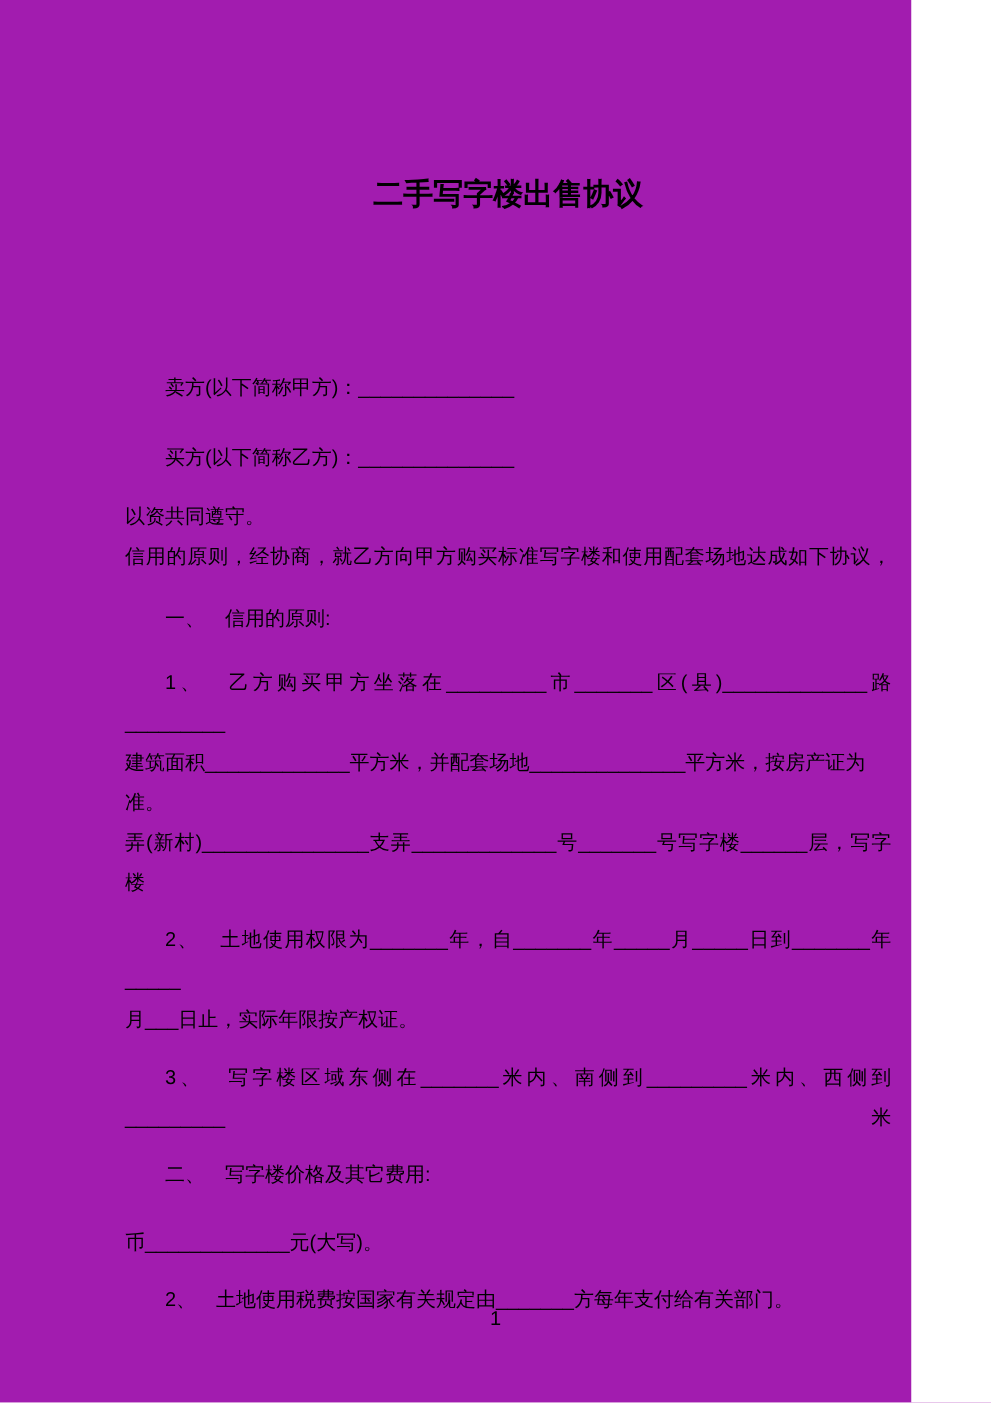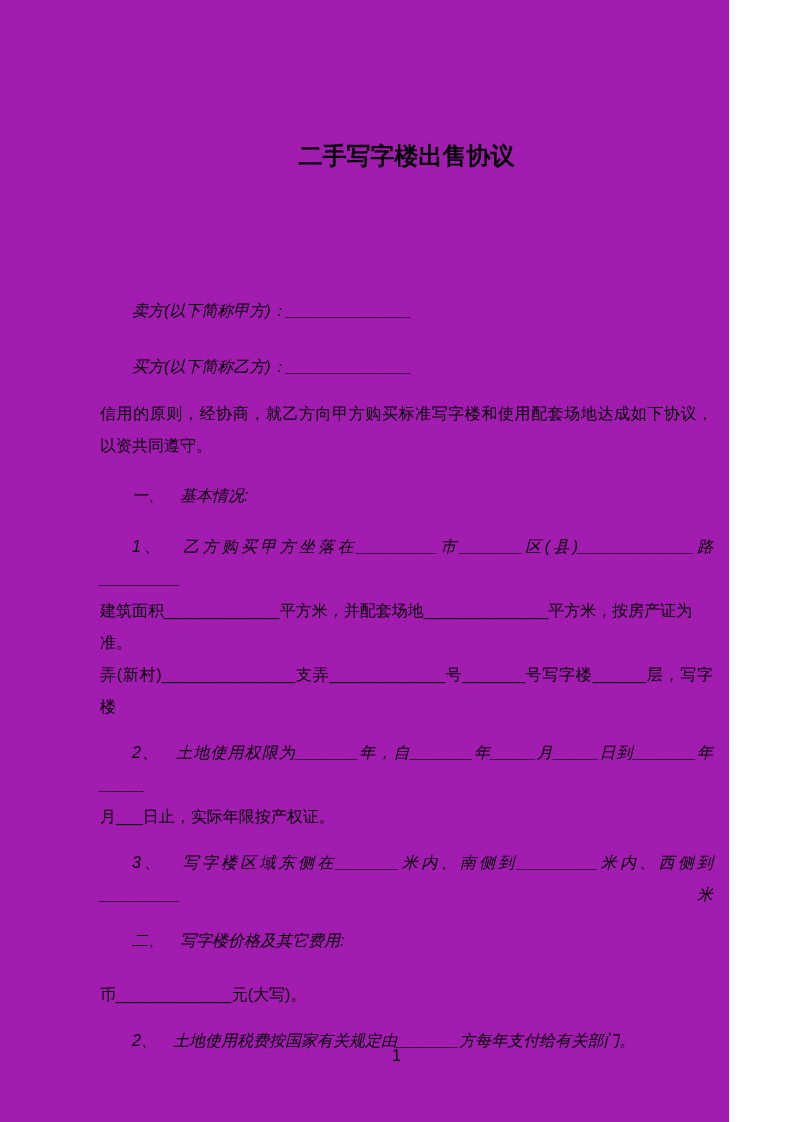--- a/index.html
+++ b/index.html
@@ -36,21 +36,20 @@
   }
   
   .jl {
     text-align: justify;
     text-align-last: justify;
     text-justify: inter-character;
   }
   
   .ind {
     text-indent: 2em;
-    font-style: italic;
   }
   .p-seller { margin-top: 123px; }
   .p-buyer  { margin-top: 24px; }
   .p-pre    { margin-top: 15px; }
   .h-sec1   { margin-top: 18px; }
   .p-i11    { margin-top: 19px; }
   .p-i12    { margin-top: 14px; }
   .p-i13    { margin-top: 14px; }
   .h-sec2   { margin-top: 14px; }
   .p-i21    { margin-top: 22px; }
@@ -75,26 +74,26 @@
 
     <div class="p-seller">
       <div class="line ind">卖方(以下简称甲方)：______________</div>
     </div>
 
     <div class="p-buyer">
       <div class="line ind">买方(以下简称乙方)：______________</div>
     </div>
 
     <div class="p-pre">
+      <div class="line">以资共同遵守。</div>
       <div class="line jl">信用的原则，经协商，就乙方向甲方购买标准写字楼和使用配套场地达成如下协议，</div>
-      <div class="line">以资共同遵守。</div>
     </div>
 
     <div class="h-sec1">
-      <div class="line ind">一、　基本情况:</div>
+      <div class="line ind">一、　信用的原则:</div>
     </div>
 
     <div class="p-i11">
       <div class="line ind jl">1、　乙方购买甲方坐落在_________市_______区(县)_____________路_________</div>
       <div class="line">建筑面积_____________平方米，并配套场地______________平方米，按房产证为准。</div>
       <div class="line jl">弄(新村)_______________支弄_____________号_______号写字楼______层，写字楼</div>
     </div>
 
     <div class="p-i12">
       <div class="line ind jl">2、　土地使用权限为_______年，自_______年_____月_____日到_______年_____</div>

